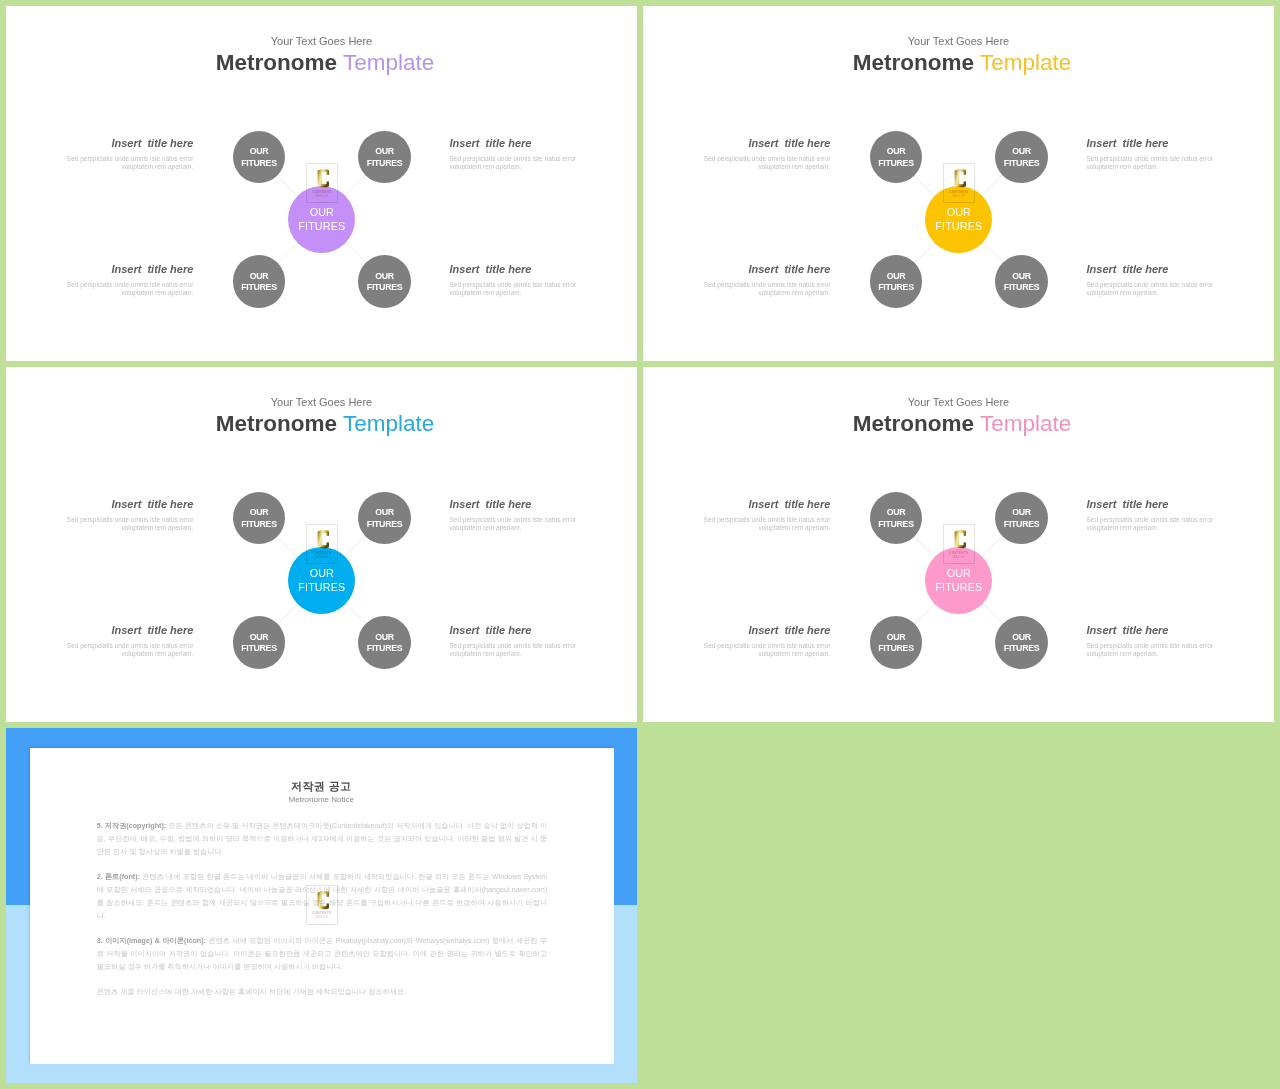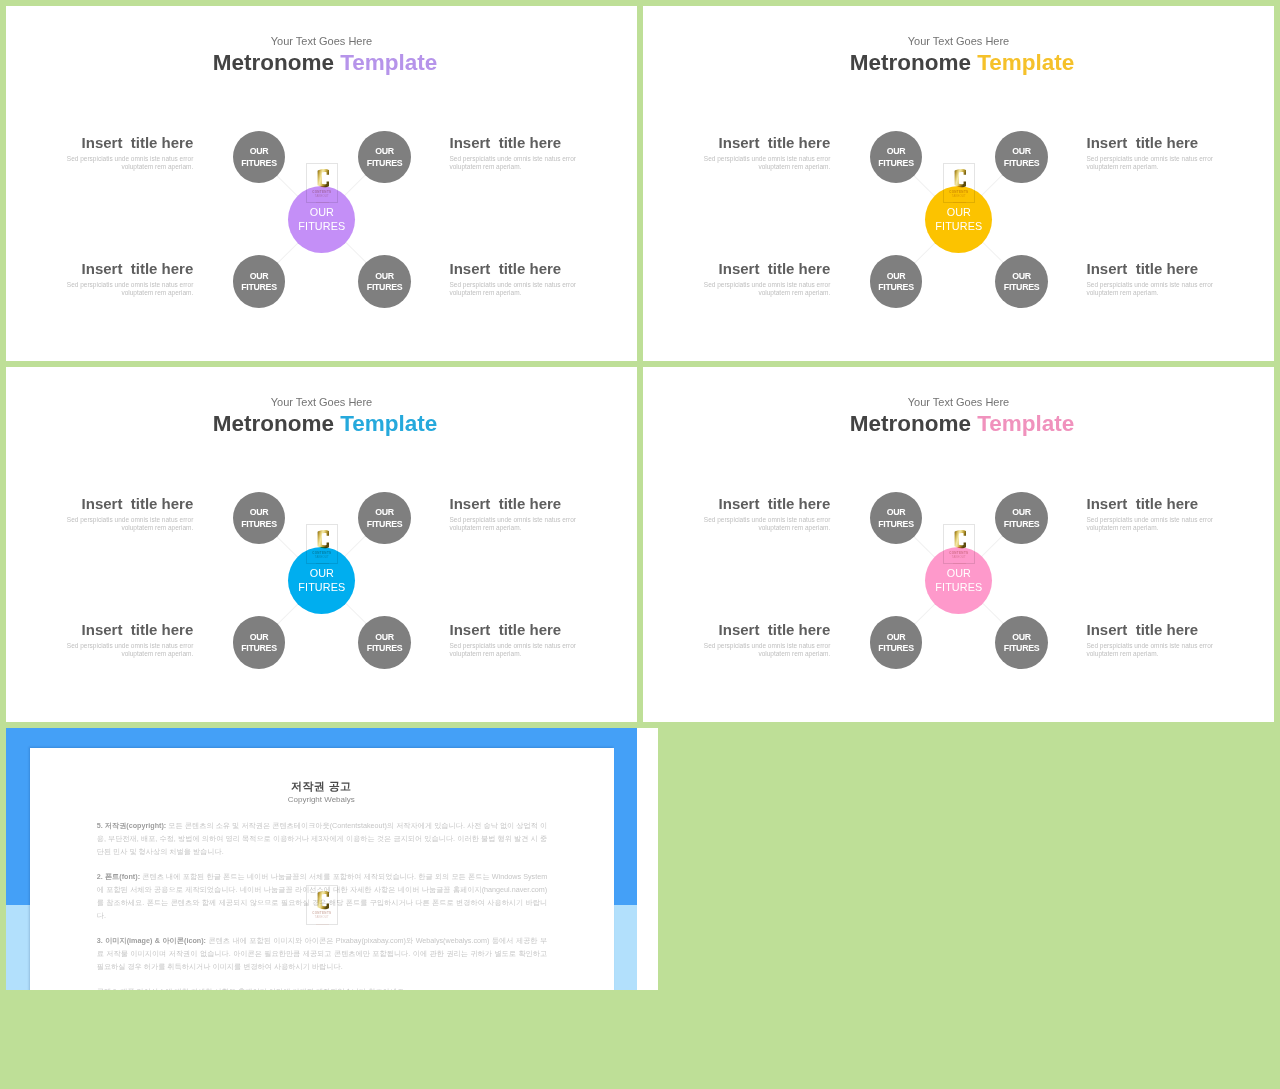--- a/index.html
+++ b/index.html
@@ -5,46 +5,46 @@
   html,body{margin:0;padding:0;}
   body{width:1280px;height:1089px;background:#bedf97;
        font-family:"Liberation Sans",sans-serif;overflow:hidden;
        -webkit-font-smoothing:antialiased;}
   .grid{position:absolute;left:0;top:0;width:1280px;height:1089px;}
   .slide{position:absolute;background:#ffffff;overflow:hidden;}
   .s1{left:6px;top:6px;width:631px;height:355px;}
   .s2{left:643px;top:6px;width:631px;height:355px;}
   .s3{left:6px;top:367px;width:631px;height:355px;}
   .s4{left:643px;top:367px;width:631px;height:355px;}
-  .s5{left:6px;top:728px;width:631px;height:262px;padding-left:21px;}
+  .s5{left:6px;top:728px;width:631px;height:355px;}
 
   
   .eyebrow{position:absolute;left:0;top:29.3px;width:631px;text-align:center;
            font-size:11px;line-height:13px;color:#737373;letter-spacing:0px;}
   .headline{position:absolute;left:0;top:45.2px;width:631px;text-align:center;
             font-size:22.5px;line-height:23px;white-space:nowrap;}
   .headline .dark{font-weight:bold;color:#434343;margin-left:7px;}
-  .headline .accent{font-weight:bold;}
+  .headline .accent{font-weight:normal;}
 
   
   .diagram{position:absolute;left:0;top:0;width:631px;height:355px;}
   .conn{position:absolute;background:#ebebeb;height:1px;transform-origin:0 0;}
   .node{position:absolute;width:52.8px;height:52.8px;border-radius:50%;
         background:#7f7f7f;color:#fff;font-size:8.8px;font-weight:bold;
         line-height:11.5px;padding-top:1.5px;box-sizing:border-box;
         display:flex;flex-direction:column;
         align-items:center;justify-content:center;letter-spacing:-0.3px;}
   .center-node{position:absolute;width:67px;height:67px;border-radius:50%;
         color:#fff;font-size:10.8px;font-weight:normal;line-height:14px;
         display:flex;flex-direction:column;align-items:center;
         justify-content:center;letter-spacing:0.1px;}
   .center-node .l1{margin-top:-0.5px;}
   .tx{position:absolute;width:131.5px;}
-  .tx .t{font-size:15px;color:#5e5e5e;font-weight:bold;margin-bottom:0;
-         letter-spacing:0px;line-height:12px;white-space:pre;}
+  .tx .t{font-size:11px;color:#5e5e5e;font-weight:bold;margin-bottom:0;
+         letter-spacing:0px;line-height:12px;white-space:pre;font-style:italic;}
   .tx .b{font-size:6.5px;color:#c0c0c0;line-height:8.2px;margin-top:6.3px;}
   .tx.left{text-align:right;}
   .tx.right{text-align:left;}
 
   
   .wm{position:absolute;width:32.4px;height:40.3px;
       border:0.9px solid #e4e4e4;mix-blend-mode:multiply;
       box-sizing:border-box;text-align:center;pointer-events:none;}
   .wm .wmc{position:absolute;left:10.2px;top:5.3px;width:12.6px;height:18.2px;}
   .wm .cap1{position:absolute;left:0;top:26.4px;width:100%;
@@ -343,21 +343,21 @@
         </div>
       </div>
   </div>
 
   <div class="slide s5">
     <div class="cp-top" style="background: rgb(68, 160, 247);"></div>
     <div class="cp-bot" style="background: rgb(178, 224, 252);"></div>
     <div class="cp-card">
       <div class="cp-inner">
         <div class="cp-h1">저작권 공고</div>
-        <div class="cp-h2">Copyright Webalys</div>
+        <div class="cp-h2">Metronome Notice</div>
         <div class="cp-body">
           <p><b>5. 저작권(copyright):</b> <span>모든 콘텐츠의 소유 및 저작권은 콘텐츠테이크아웃(Contentstakeout)의 저작자에게 있습니다. 사전 승낙 없이 상업적 이용, 무단전재, 배포, 수정, 방법에 의하여 영리 목적으로 이용하거나 제3자에게 이용하는 것은 금지되어 있습니다. 이러한 불법 행위 발견 시 중단된 민사 및 형사상의 처벌을 받습니다.</span></p>
           <p><b>2. 폰트(font):</b> <span>콘텐츠 내에 포함된 한글 폰트는 네이버 나눔글꼴의 서체를 포함하여 제작되었습니다. 한글 외의 모든 폰트는 Windows System에 포함된 서체와 공용으로 제작되었습니다. 네이버 나눔글꼴 라이선스에 대한 자세한 사항은 네이버 나눔글꼴 홈페이지(hangeul.naver.com)를 참조하세요. 폰트는 콘텐츠와 함께 제공되지 않으므로 필요하실 경우 해당 폰트를 구입하시거나 다른 폰트로 변경하여 사용하시기 바랍니다.</span></p>
           <p><b>3. 이미지(image) &amp; 아이콘(icon):</b> <span>콘텐츠 내에 포함된 이미지와 아이콘은 Pixabay(pixabay.com)와 Webalys(webalys.com) 등에서 제공한 무료 저작물 이미지이며 저작권이 없습니다. 아이콘은 필요한만큼 제공되고 콘텐츠에만 포함됩니다. 이에 관한 권리는 귀하가 별도로 확인하고 필요하실 경우 허가를 취득하시거나 이미지를 변경하여 사용하시기 바랍니다.</span></p>
           <p>콘텐츠 제품 라이선스에 대한 자세한 사항은 홈페이지 하단에 기재된 제작되었습니다 참조하세요.</p>
         </div>
       </div>
     </div>
   <div class="wm" style="left: 299.6px; top: 157.1px;">
         <div class="wmc"><svg viewBox="0 0 26 36" width="100%" height="100%" preserveAspectRatio="none">

